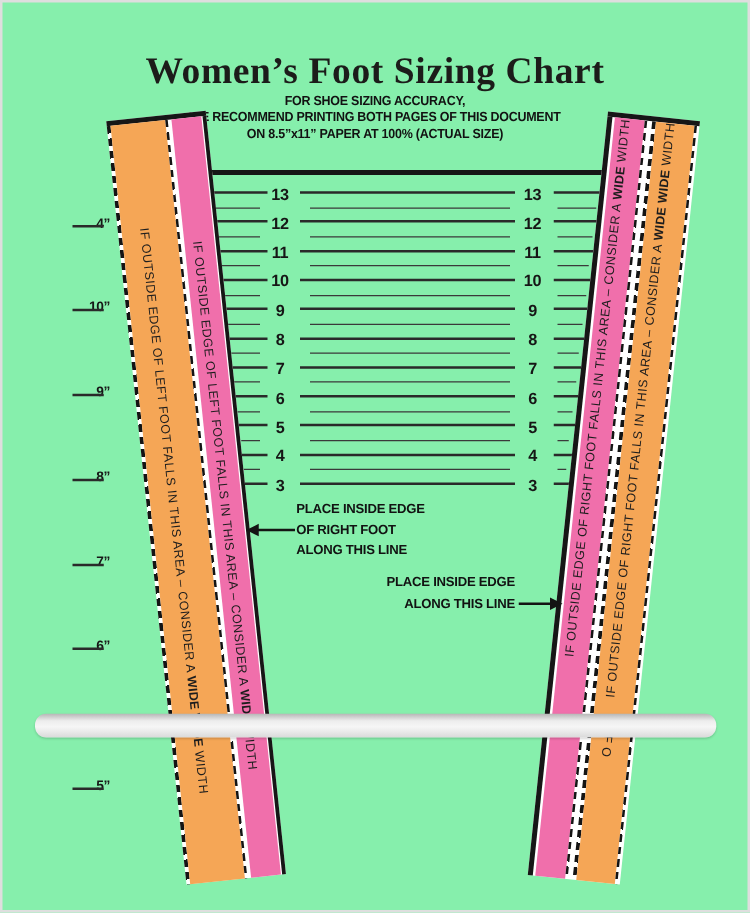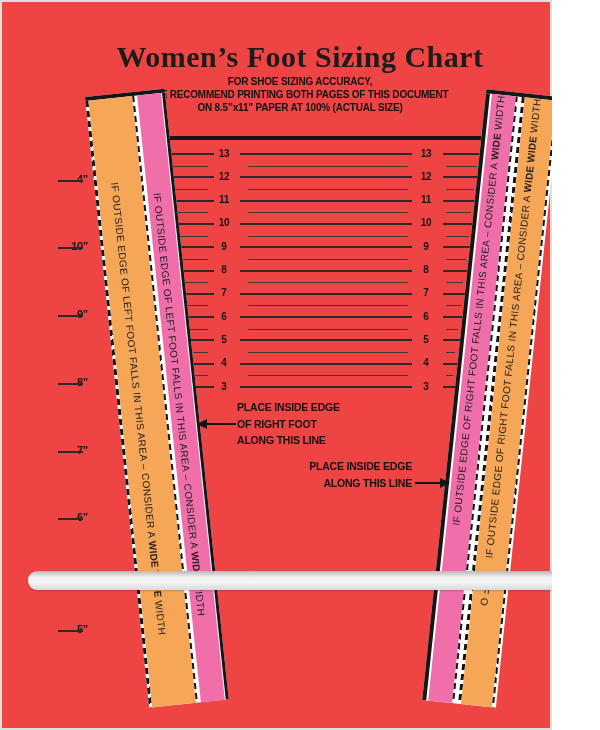--- a/index.html
+++ b/index.html
@@ -1,30 +1,30 @@
 <!DOCTYPE html>
 <html><head>
 <meta charset="utf-8">
 <style>
   html,body{margin:0;padding:0;}
   body{width:600px;height:730px;background:#fff;font-family:"Liberation Sans",sans-serif;overflow:hidden;}
-  .page{position:relative;width:552px;height:730px;background:#ef4444;box-shadow:inset 0 0 0 2px #dedede;overflow:hidden;text-decoration:underline;}
+  .page{position:relative;width:600px;height:730px;background:#86efac;box-shadow:inset 0 0 0 2px #dedede;overflow:hidden;text-decoration:underline;}
 
   
   .title{position:absolute;top:40px;left:0;width:600px;text-align:center;
          font-family:"Liberation Serif","DejaVu Serif",serif;font-weight:700;
          font-size:30px;color:#1c1c1a;letter-spacing:.5px;}
   .subtitle{position:absolute;top:75px;left:0;width:600px;text-align:center;
             font-weight:700;font-size:10.5px;line-height:13px;color:#121212;
             letter-spacing:-.2px;transform:scaleX(.95);}
 
   
   .seg{position:absolute;height:2px;background:#2a2a2a;z-index:2;}
   .seg.half{height:1px;background:#3a3a3a;}
-  .num{position:absolute;width:22px;text-align:center;font-weight:700;font-size:10px;
+  .num{position:absolute;width:22px;text-align:center;font-weight:700;font-size:13px;
        letter-spacing:-.3px;color:#161616;z-index:2;}
   .topline{position:absolute;height:4px;background:#161616;z-index:2;}
   .inch{position:absolute;z-index:2;}
   .inch .lbl{position:absolute;right:0;top:-7px;width:36px;text-align:right;
              font-weight:700;font-size:11px;letter-spacing:-.3px;color:#161616;}
   .inch .tick{position:absolute;left:6px;top:0;width:25px;height:2px;background:#2a2a2a;}
 
   
   .bandgroup{position:absolute;top:97px;height:610px;background:#fff;z-index:3;
              border-top:4px solid #161616;}

